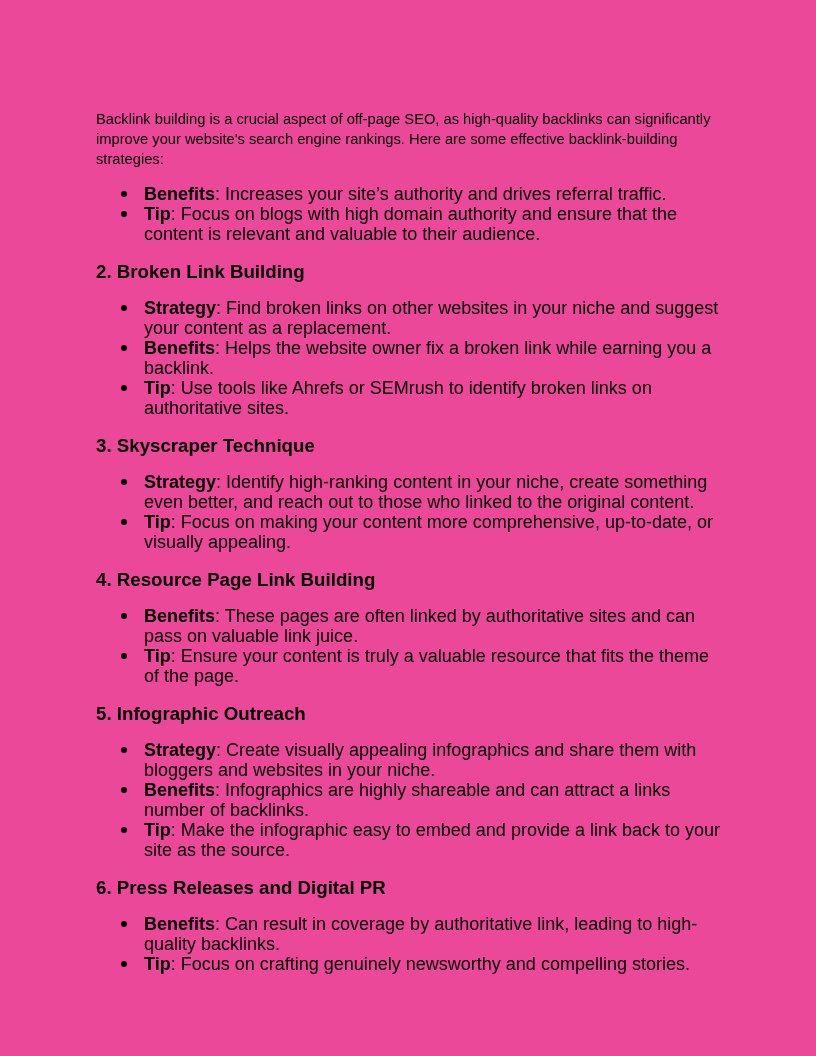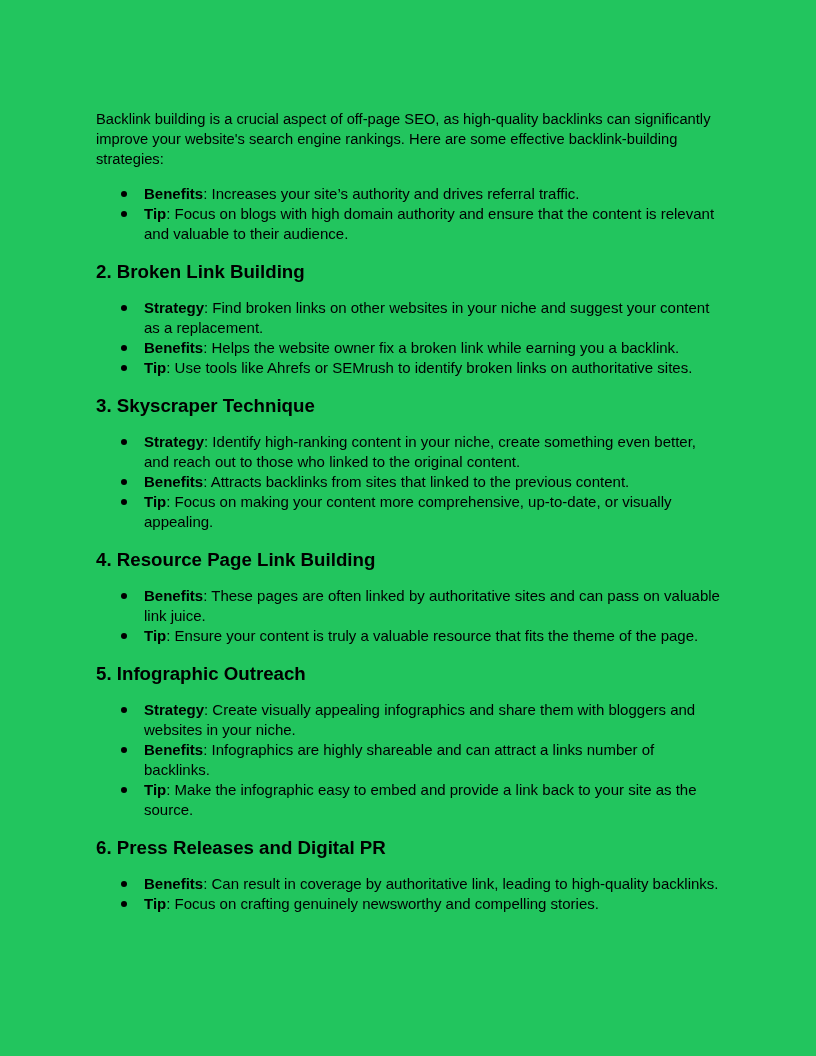--- a/index.html
+++ b/index.html
@@ -5,37 +5,37 @@
   html, body {
     margin: 0;
     padding: 0;
     background: #ffffff;
   }
   .page {
     position: relative;
     width: 816px;
     height: 1056px;
     margin: 0 auto;
-    background: #22c55e;
+    background: #ec4899;
     color: #000000;
     font-family: "Liberation Sans", sans-serif;
     box-sizing: border-box;
     padding: 109px 96px 0 96px;
     overflow: hidden;
   }
   .body-text {
     font-size: 14.7px;
     line-height: 20px;
     margin: 0 0 15px 0;
   }
   ul.bullets {
     list-style: none;
     margin: 0 0 17px 0;
     padding: 0;
-    font-size: 15px;
+    font-size: 18px;
     line-height: 20px;
   }
   ul.bullets li {
     position: relative;
     padding-left: 48px;
   }
   ul.bullets li .dot {
     position: absolute;
     left: 25px;
     top: 7px;
@@ -89,24 +89,20 @@
   </ul>
 
   <h2 class="section-heading">3. Skyscraper Technique</h2>
   <ul class="bullets">
     <li>
       <span class="dot"></span>
       <span class="item-label">Strategy</span><span>: Identify high-ranking content in your niche, create something even better, and reach out to those who linked to the original content.</span>
     </li>
     <li>
       <span class="dot"></span>
-      <span class="item-label">Benefits</span><span>: Attracts backlinks from sites that linked to the previous content.</span>
-    </li>
-    <li>
-      <span class="dot"></span>
       <span class="item-label">Tip</span><span>: Focus on making your content more comprehensive, up-to-date, or visually appealing.</span>
     </li>
   </ul>
 
   <h2 class="section-heading">4. Resource Page Link Building</h2>
   <ul class="bullets">
     <li>
       <span class="dot"></span>
       <span class="item-label">Benefits</span><span>: These pages are often linked by authoritative sites and can pass on valuable link juice.</span>
     </li>

